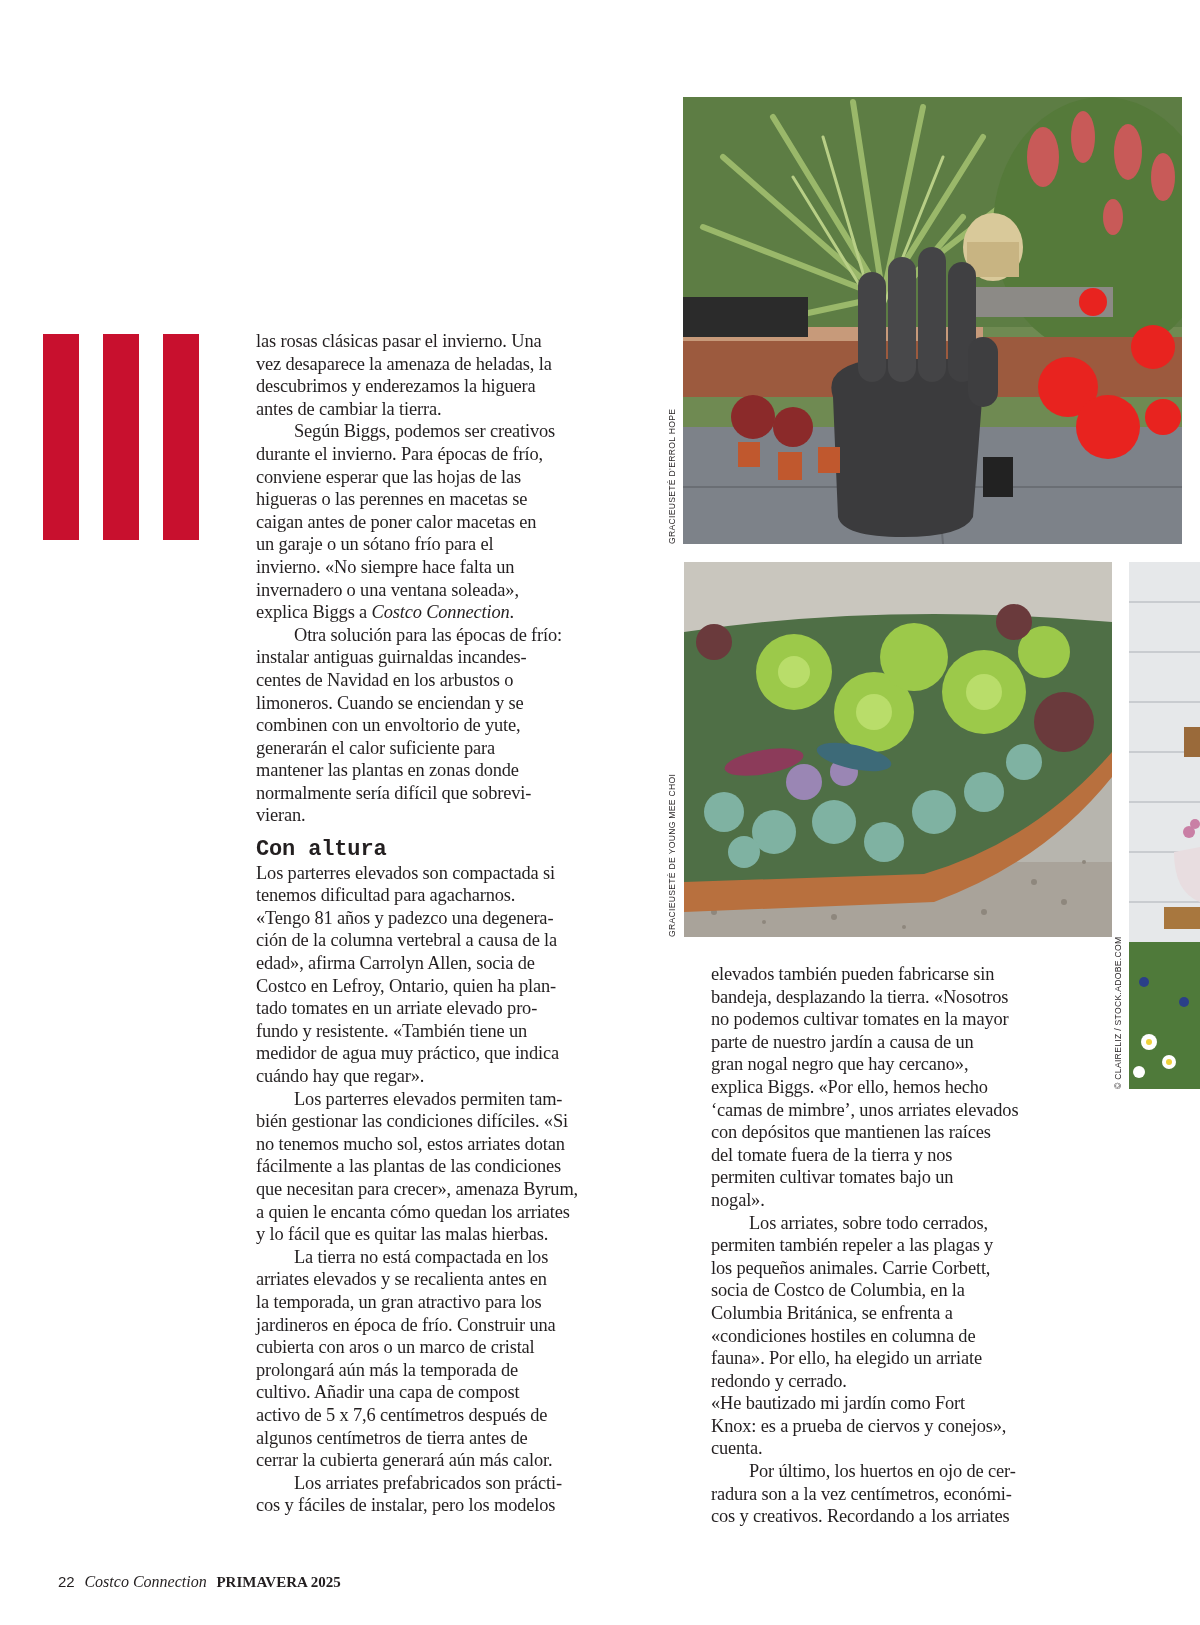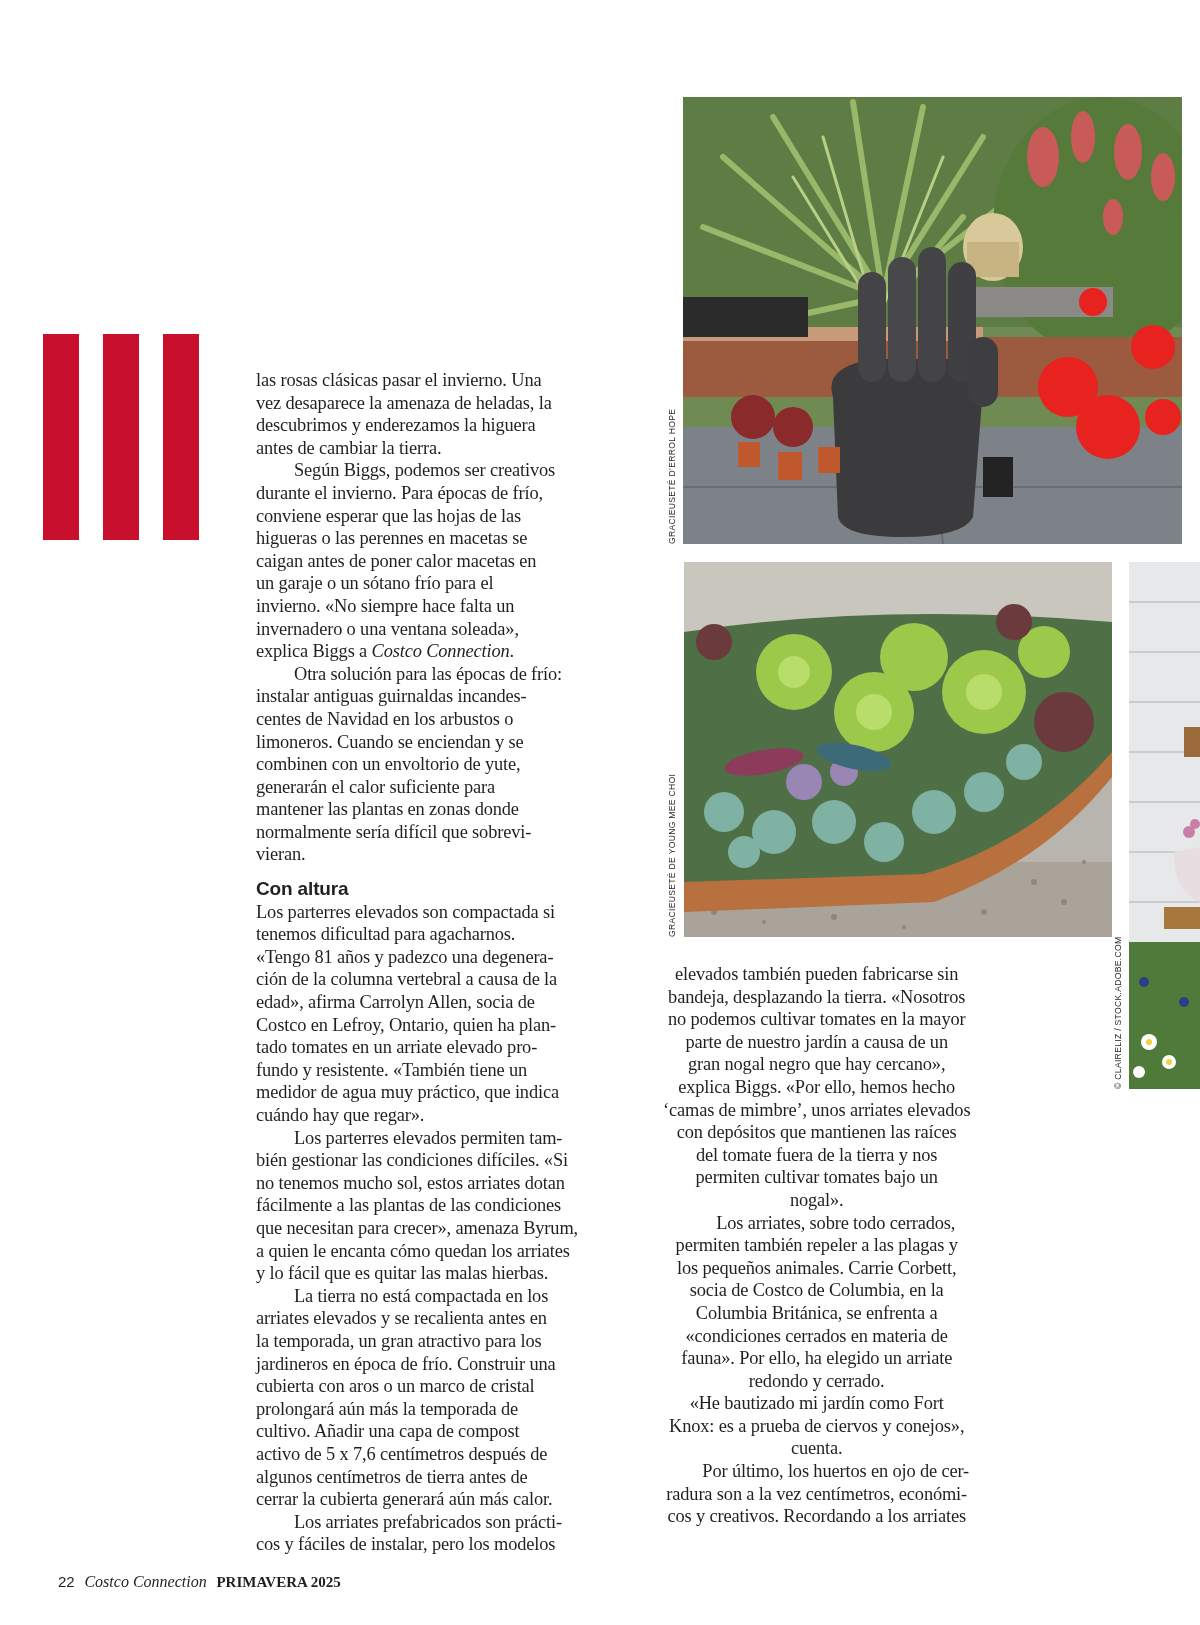--- a/index.html
+++ b/index.html
@@ -9,22 +9,22 @@
     font-family: "Liberation Serif", "DejaVu Serif", serif;
   }
   .bar { position: absolute; top: 334px; width: 36px; height: 206px; background: #c8102e; }
   .col {
     position: absolute; font-size: 18.4px; line-height: 22.6px; letter-spacing: -0.15px;
   }
   .col .ln { display: block; white-space: nowrap; }
   .col .ind { padding-left: 38px; }
   .col i { font-style: italic; }
   .subhead {
-    display: block; font-family: Liberation Sans, sans-serif;
-    font-weight: bold; font-size: 19px; line-height: 22.6px; margin-top: 12px;
+    display: block; font-family: Liberation Mono, monospace;
+    font-weight: bold; font-size: 22px; line-height: 22.6px; margin-top: 12px;
   }
   .photo { position: absolute; overflow: hidden; }
   .credit {
     position: absolute; font-family: "Liberation Sans", "DejaVu Sans", sans-serif;
     font-size: 8.6px; letter-spacing: 0.3px; color: #231f20; white-space: nowrap;
     transform-origin: left top; transform: rotate(-90deg);
   }
   .footer {
     position: absolute; left: 58px; top: 1573px; font-size: 15px; white-space: nowrap;
   }
@@ -32,21 +32,21 @@
   .footer .mag { font-family: "Liberation Serif", serif; font-style: italic; margin: 0 6px; font-size: 16px; }
   .footer .issue { font-family: Liberation Serif, serif; font-weight: bold; }
 </style>
 </head>
 <body>
 
 <div class="bar" style="left:43px;"></div>
 <div class="bar" style="left:103px;"></div>
 <div class="bar" style="left:163px;"></div>
 
-<div class="col" id="colL" style="left:256px; top:330px;margin-top:39px;">
+<div class="col" id="colL" style="left:256px; top:330px;">
   <div id="colL-a">
       <span class="ln">las rosas clásicas pasar el invierno. Una</span>
       <span class="ln">vez desaparece la amenaza de heladas, la</span>
       <span class="ln">descubrimos y enderezamos la higuera</span>
       <span class="ln">antes de cambiar la tierra.</span>
       <span class="ln ind">Según Biggs, podemos ser creativos</span>
       <span class="ln">durante el invierno. Para épocas de frío,</span>
       <span class="ln">conviene esperar que las hojas de las</span>
       <span class="ln">higueras o las perennes en macetas se</span>
       <span class="ln">caigan antes de poner calor macetas en</span>
@@ -91,39 +91,39 @@
       <span class="ln">prolongará aún más la temporada de</span>
       <span class="ln">cultivo. Añadir una capa de compost</span>
       <span class="ln">activo de 5 x 7,6 centímetros después de</span>
       <span class="ln">algunos centímetros de tierra antes de</span>
       <span class="ln">cerrar la cubierta generará aún más calor.</span>
       <span class="ln ind">Los arriates prefabricados son prácti-</span>
       <span class="ln">cos y fáciles de instalar, pero los modelos</span>
     </div>
 </div>
 
-<div class="col" id="colR" style="left:663px; top:963px;text-align:center;">
+<div class="col" id="colR" style="left:711px; top:963px;">
   <div id="colR-a">
       <span class="ln">elevados también pueden fabricarse sin</span>
       <span class="ln">bandeja, desplazando la tierra. «Nosotros</span>
       <span class="ln">no podemos cultivar tomates en la mayor</span>
       <span class="ln">parte de nuestro jardín a causa de un</span>
       <span class="ln">gran nogal negro que hay cercano»,</span>
       <span class="ln">explica Biggs. «Por ello, hemos hecho</span>
       <span class="ln">‘camas de mimbre’, unos arriates elevados</span>
       <span class="ln">con depósitos que mantienen las raíces</span>
       <span class="ln">del tomate fuera de la tierra y nos</span>
       <span class="ln">permiten cultivar tomates bajo un</span>
       <span class="ln">nogal».</span>
       <span class="ln ind">Los arriates, sobre todo cerrados,</span>
       <span class="ln">permiten también repeler a las plagas y</span>
       <span class="ln">los pequeños animales. Carrie Corbett,</span>
       <span class="ln">socia de Costco de Columbia, en la</span>
       <span class="ln">Columbia Británica, se enfrenta a</span>
-      <span class="ln">«condiciones cerrados en materia de</span>
+      <span class="ln">«condiciones hostiles en columna de</span>
       <span class="ln">fauna». Por ello, ha elegido un arriate</span>
       <span class="ln">redondo y cerrado.</span>
       <span class="ln">«He bautizado mi jardín como Fort</span>
       <span class="ln">Knox: es a prueba de ciervos y conejos»,</span>
       <span class="ln">cuenta.</span>
       <span class="ln ind">Por último, los huertos en ojo de cer-</span>
       <span class="ln">radura son a la vez centímetros, económi-</span>
       <span class="ln">cos y creativos. Recordando a los arriates</span>
     </div>
 </div>

